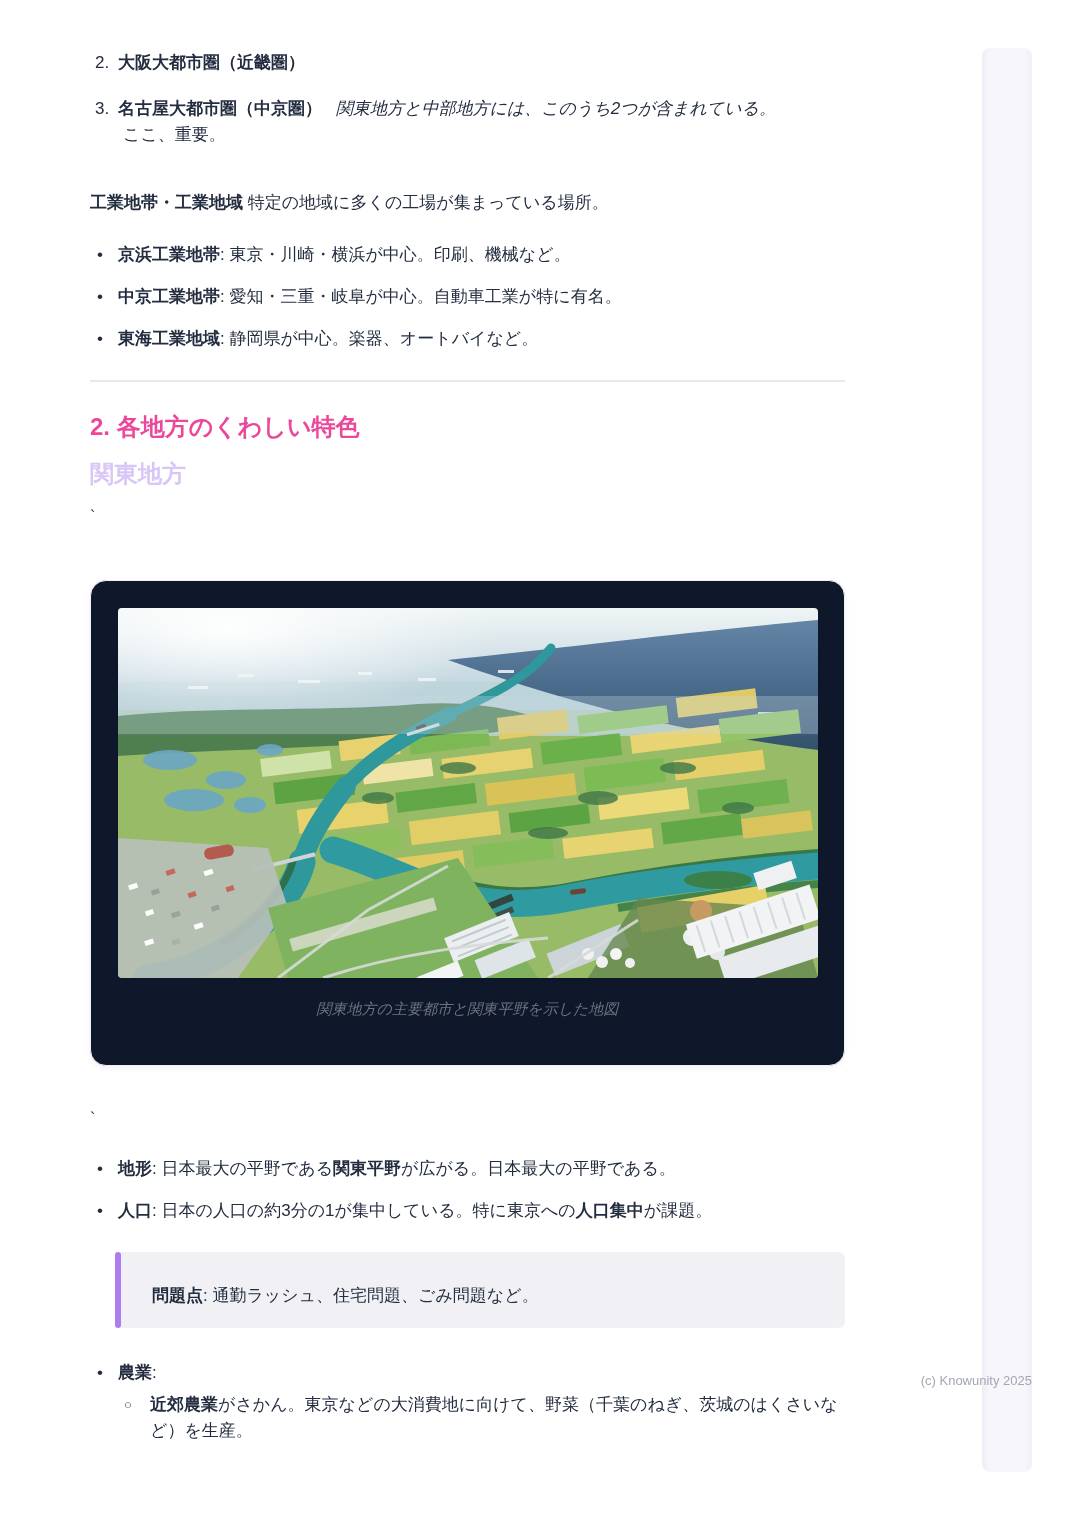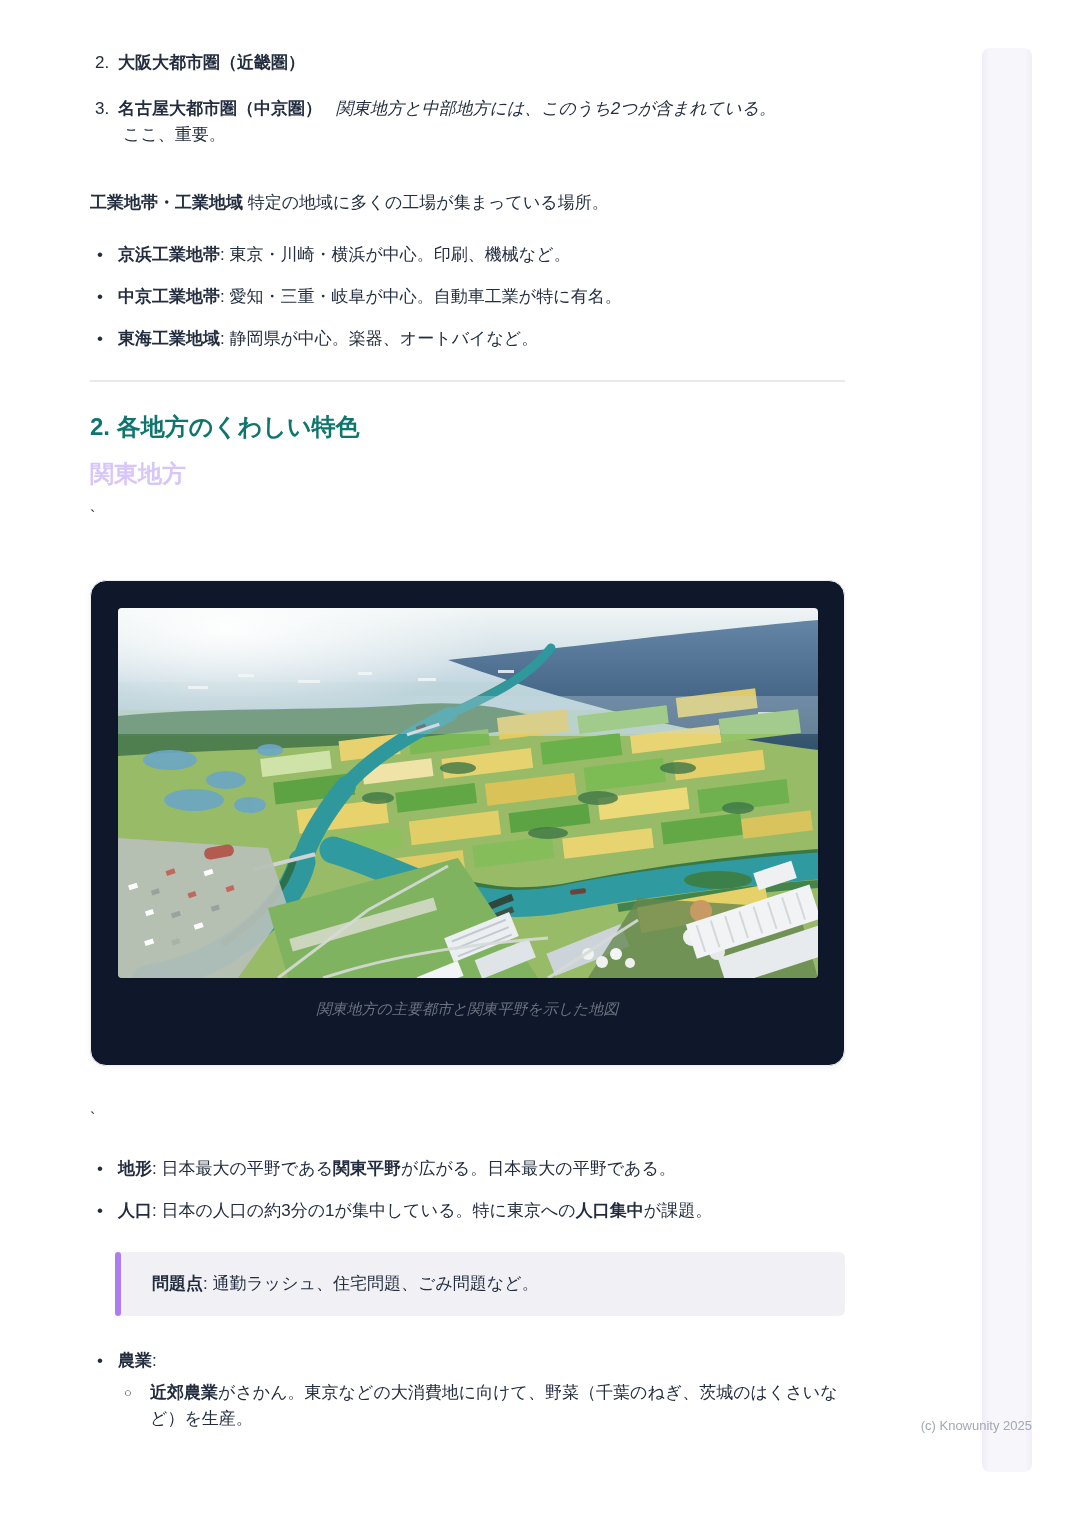--- a/index.html
+++ b/index.html
@@ -25,21 +25,21 @@
 
   .para{ margin-top:42px; }
 
   .ul{ margin-top:26px; }
   .ulrow{ display:flex; margin-bottom:16px; }
   .ulrow .dot{ width:28px; padding-left:7px; flex:none; }
   .ulrow .ultext{ flex:1; }
 
   .divider{ margin-top:28px; border:none; border-top:2px solid #e9e9ed; width:100%; }
 
-  h2.sec{ margin-top:30px; font-size:24px; line-height:30px; font-weight:700; color:#0f766e; }
+  h2.sec{ margin-top:30px; font-size:24px; line-height:30px; font-weight:700; color:#ec4899; }
   h3.sec{ margin-top:20px; font-size:24px; line-height:24px; font-weight:700; color:#d8c6f7; }
 
   .tick{ margin-top:18px; font-size:16px; color:#2b3648; }
   .tick2{ margin-top:40px; font-size:16px; color:#2b3648; }
 
   .figure-card{
     margin-top:50px; width:755px; border-radius:16px;
     background:#0f172a; border:1px solid #f0f0f3;
     box-shadow:0 2px 6px rgba(30,35,60,.05);
     padding:27px 0 45px 0; text-align:center;
@@ -50,34 +50,34 @@
   }
   .photo-wrap svg{ display:block; }
   .caption{
     margin-top:20px; font-style:italic; font-size:15px; line-height:22px; color:#6d7380;
   }
 
   .ul2{ margin-top:24px; }
 
   .callout{
     position:relative; margin-top:28px; margin-left:25px; width:730px;
-    background:#f1f1f5; border-radius:6px; padding:19px 24px 19px 37px;
+    background:#f1f1f5; border-radius:6px; padding:31px 24px 19px 37px;
   }
   .callout::before{
     content:''; position:absolute; left:0; top:0; bottom:0; width:6px;
     background:#ad7df0; border-radius:6px;
   }
 
   .ul3{ margin-top:32px; }
   .subrow{ display:flex; margin-top:6px; }
   .subrow .circ{ width:26px; padding-left:34px; flex:none; box-sizing:content-box; font-size:13px; }
   .subrow .subtext{ flex:1; max-width:700px; }
 
   .watermark{
-    position:absolute; top:1417px; right:48px;
+    position:absolute; top:1372px; right:48px;
     font-size:13px; line-height:18px; color:#a2a7b3;
   }
 </style>
 </head>
 <body>
 
 <div class="page-edge-strip"></div>
 
 <div class="content">
 

